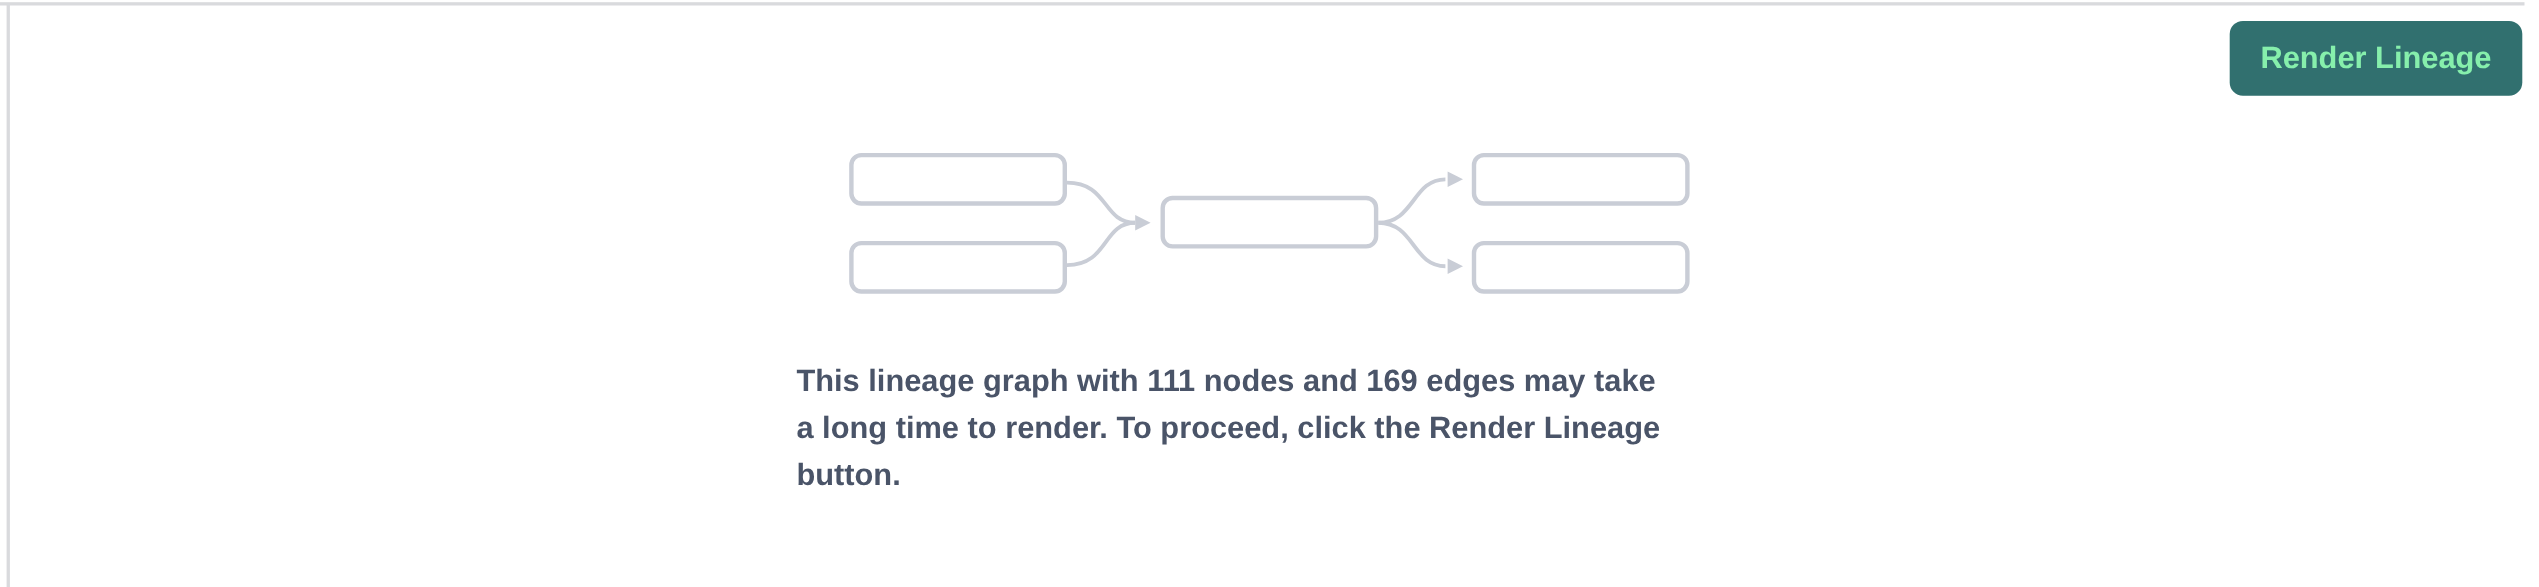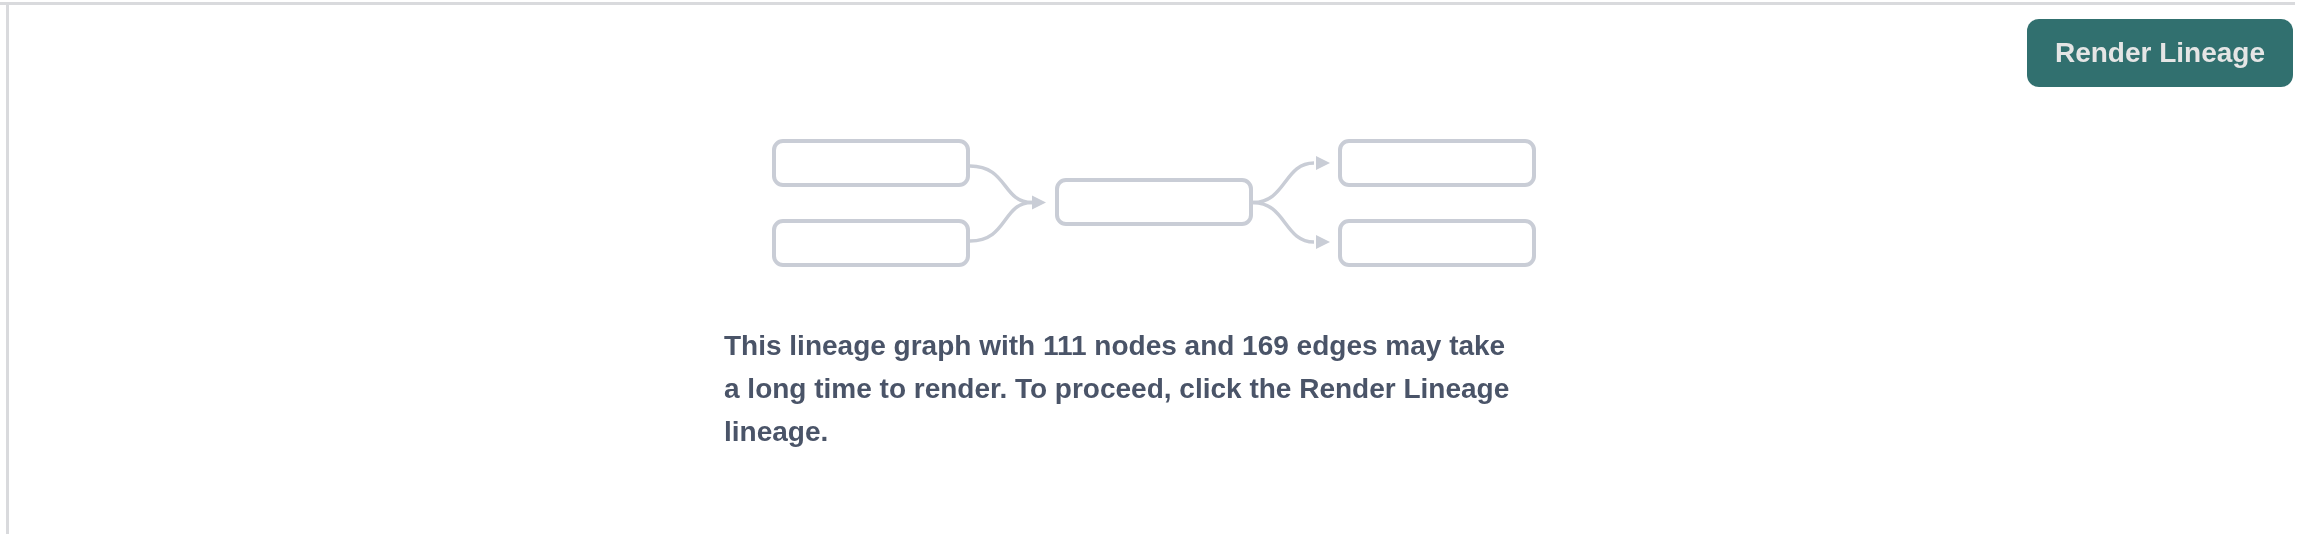--- a/index.html
+++ b/index.html
@@ -28,21 +28,21 @@
     left:6px;top:3px;
     width:3px;height:531px;
     background:var(--panel-border);
   }
   .render-btn{
     position:absolute;
     top:19px;right:15px;
     height:68px;
     padding:0 28px;
     background:var(--accent-teal);
-    color:#e5e5e5;
+    color:#86efac;
     font-family:"Liberation Sans", sans-serif;
     font-size:28px;
     font-weight:700;
     border:none;
     border-radius:12px;
     cursor:pointer;
     display:flex;
     align-items:center;
     justify-content:center;
   }
@@ -114,17 +114,17 @@
       <rect x="2" y="2" width="194" height="44" rx="9"></rect>
       <rect x="2" y="82" width="194" height="44" rx="9"></rect>
       <rect x="285" y="41" width="194" height="44" rx="9"></rect>
       <rect x="568" y="2" width="194" height="44" rx="9"></rect>
       <rect x="568" y="82" width="194" height="44" rx="9"></rect>
     </svg>
 
     <div class="message">
       <div>This lineage graph with 111 nodes and 169 edges may take</div>
       <div>a long time to render. To proceed, click the Render Lineage</div>
-      <div>lineage.</div>
+      <div>button.</div>
     </div>
 
   </div>
 </div>
 
 </body></html>

